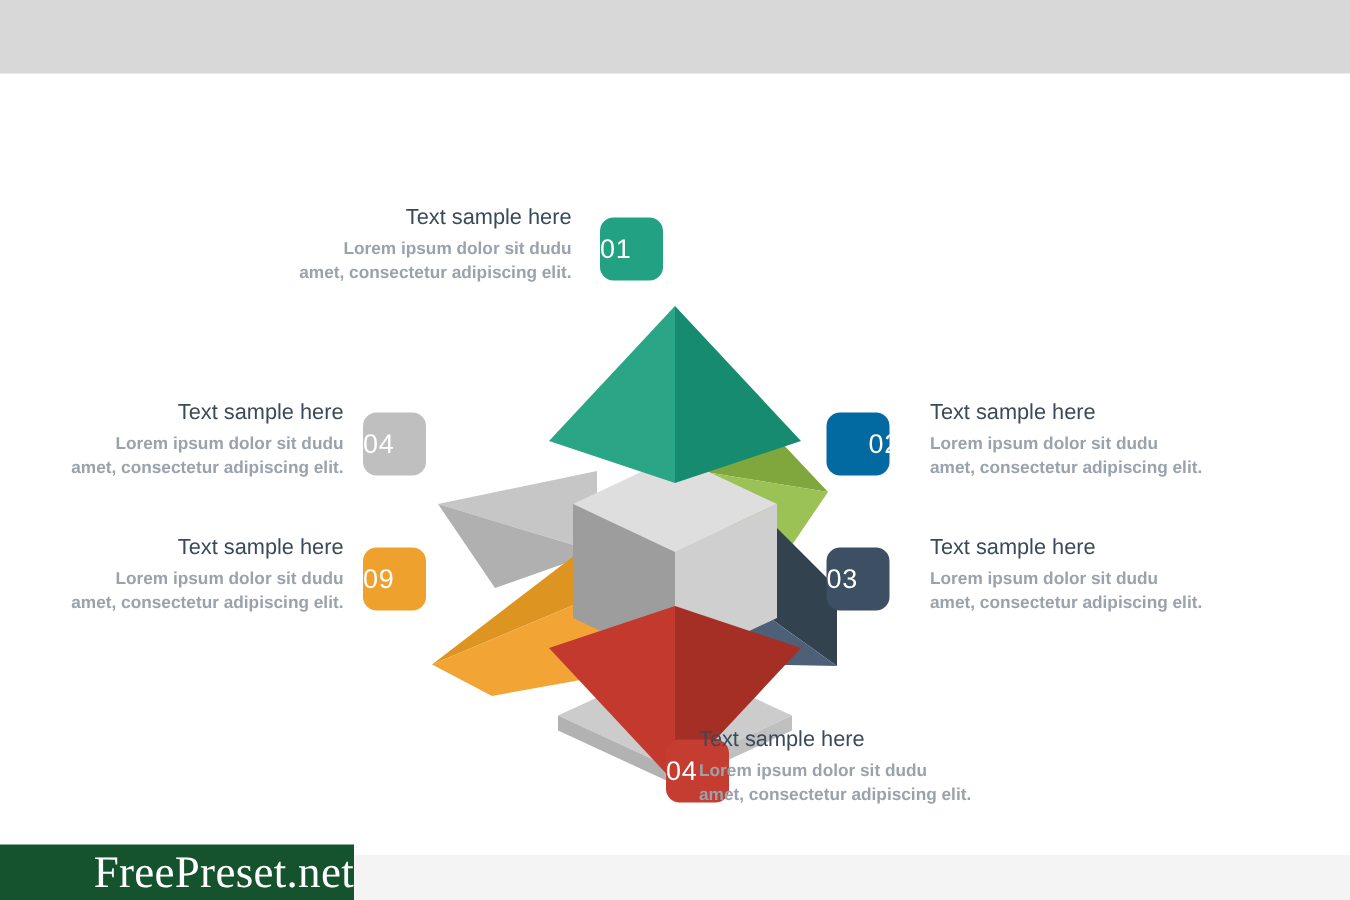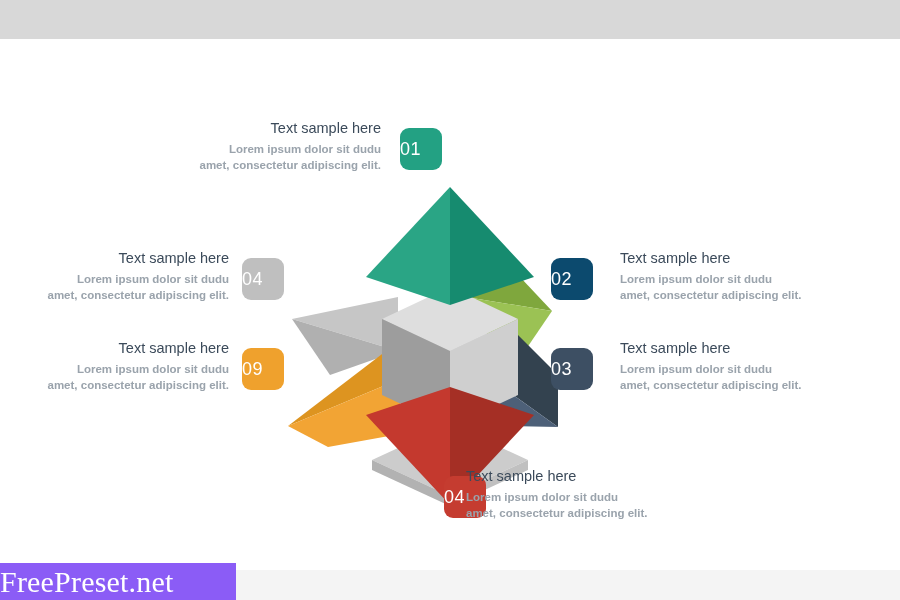--- a/index.html
+++ b/index.html
@@ -29,45 +29,45 @@
   .bottom-band {
     position: absolute;
     left: 0; top: 570px;
     width: 900px; height: 30px;
     background: #f4f4f4;
   }
   .watermark {
     position: absolute;
     left: 0; top: 563px;
     width: 236px; height: 37px;
-    background: #8b5cf6;
+    background: #14532d;
     color: #ffffff;
     font-family: "Liberation Serif", serif;
     font-size: 30px;
     line-height: 37px;
-    text-align: left;
+    text-align: right;
     letter-spacing: .2px;
     white-space: nowrap;
   }
   .page-badge {
     position: absolute;
     left: 836px; top: 66px;
     width: 47px; height: 47px;
     border-radius: 50%;
     background: #dedede;
     color: #ffffff;
     font-size: 13px;
     line-height: 47px;
     text-align: center;
   }
 
   
   .slide {
     position: absolute;
-    left: 0; top: 39px;
+    left: 0; top: 56px;
     width: 900px; height: 521px;
     background: #ffffff;
   }
 
   
   .tblock {
     position: absolute;
     width: 185px;
   }
   .tblock .title {
@@ -168,21 +168,21 @@
 
       </svg>
     </div>
 
     <div class="tblock t-right" style="left:196px; top:81px;">
       <p class="title">Text sample here</p>
       <p class="body">Lorem ipsum dolor sit dudu amet, consectetur adipiscing elit.</p>
     </div>
     <div class="badge" style="left:400px; top:89px; background:#23a183;">01</div>
 
-    <div class="badge" style="left:551px; top:219px; background:#0c4a6e;">02</div>
+    <div class="badge" style="left:551px; top:219px; background:#0369a1;padding-left:28px;">02</div>
     <div class="tblock t-left" style="left:620px; top:211px;">
       <p class="title">Text sample here</p>
       <p class="body">Lorem ipsum dolor sit dudu amet, consectetur adipiscing elit.</p>
     </div>
 
     <div class="badge" style="left:551px; top:309px; background:#3d4f63;">03</div>
     <div class="tblock t-left" style="left:620px; top:301px;">
       <p class="title">Text sample here</p>
       <p class="body">Lorem ipsum dolor sit dudu amet, consectetur adipiscing elit.</p>
     </div>

